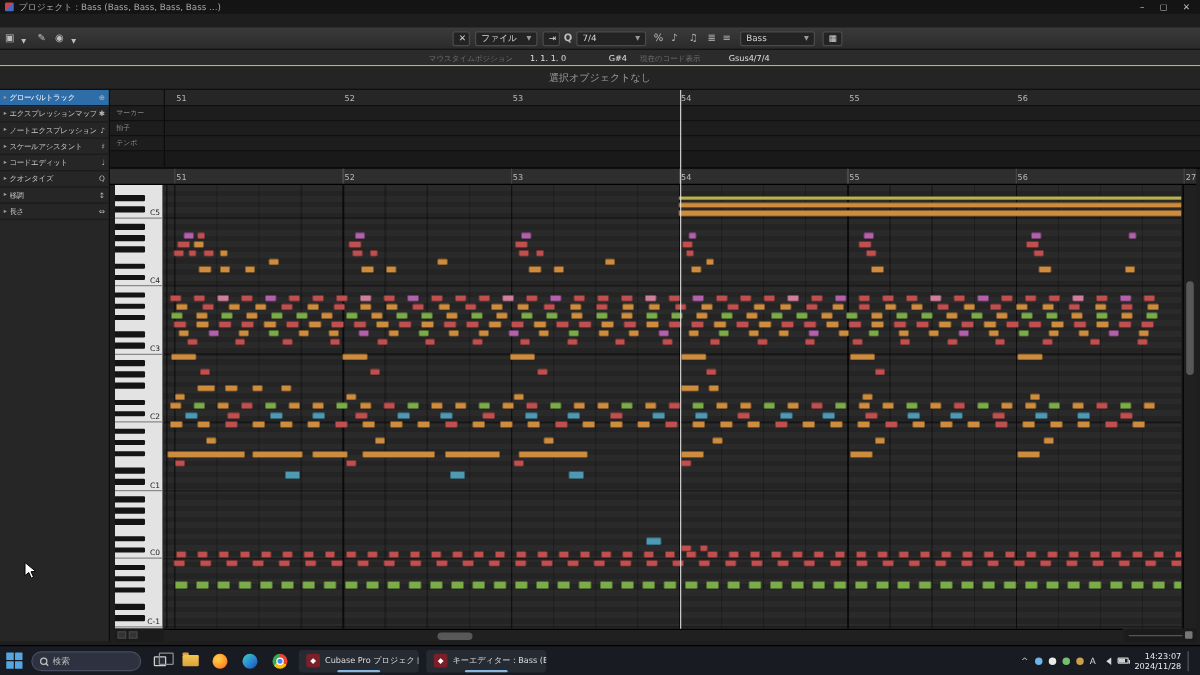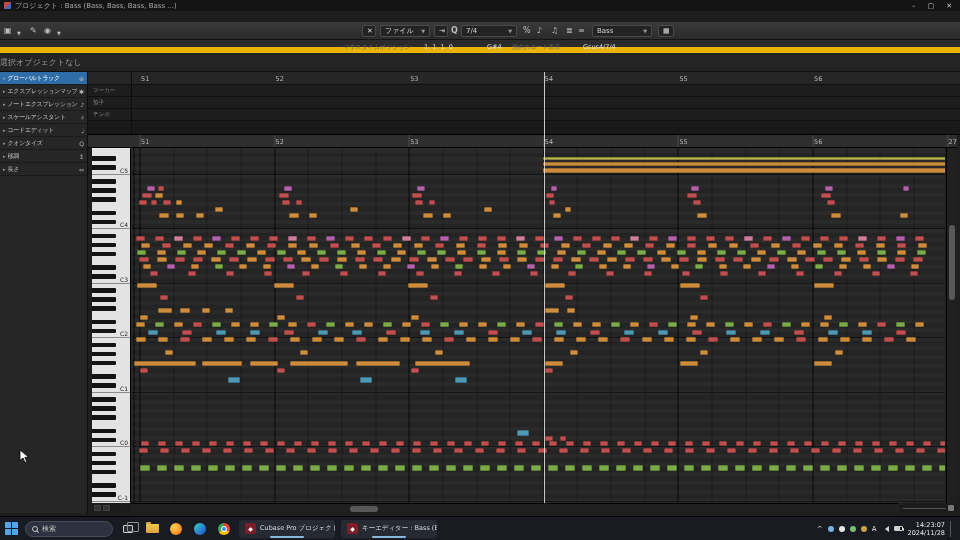--- a/index.html
+++ b/index.html
@@ -17,26 +17,26 @@
   .menubar{position:absolute;top:11px;left:0;right:0;height:11px;background:#1f1f1f;border-bottom:1px solid #111;display:flex;align-items:center;font-size:7.5px;color:#c8c8c8}
   .menu-item{padding:0 7px;white-space:nowrap}
 
   
   .toolbar{position:absolute;top:22px;left:0;right:0;height:18px;background:linear-gradient(#3a3a3a,#2b2b2b);border-bottom:1px solid #141414}
   .tico{position:absolute;top:4px;font-size:8px;color:#bdbdbd;line-height:10px}
   .tbtn{position:absolute;top:3px;height:12px;background:#232323;border:1px solid #4a4a4a;border-radius:2px;display:flex;align-items:center;justify-content:space-between;gap:3px;padding:0 4px;font-size:7px;color:#d5d5d5;white-space:nowrap}
   .caret{font-size:5px;color:#9a9a9a}
 
   
-  .statusrow{position:absolute;top:40px;left:0;right:0;height:13px;background:#2b2b2b;border-bottom:6px solid #eab308}
+  .statusrow{position:absolute;top:40px;left:0;right:0;height:13px;background:#2b2b2b;border-bottom:1px solid #eab308}
   .sr-label{position:absolute;top:3px;font-size:6px;color:#6f6f6f;white-space:nowrap}
   .sr-value{position:absolute;top:3px;font-size:6.5px;color:#e0e0e0;white-space:nowrap}
 
   
-  .infoline{position:absolute;top:53px;left:0;right:0;height:19px;background:#242424;border-bottom:1px solid #0f0f0f;text-align:left;line-height:19px;font-size:8px;color:#9a9a9a}
+  .infoline{position:absolute;top:53px;left:0;right:0;height:19px;background:#242424;border-bottom:1px solid #0f0f0f;text-align:center;line-height:19px;font-size:8px;color:#9a9a9a}
 
   
   .sidebar{position:absolute;left:0;top:72px;width:88px;height:441px;background:#262626;border-right:1px solid #0d0d0d}
   .sb-item{height:13px;display:flex;align-items:center;gap:2px;padding:0 3px;font-size:6px;color:#c8c8c8;border-bottom:1px solid #1b1b1b;white-space:nowrap;overflow:hidden}
   .sb-item.sel{background:#2f6da8;color:#fff}
   .sb-arrow{font-size:5px;color:#9a9a9a;flex:none}
   .sb-label{overflow:hidden;letter-spacing:-.3px}
   .sb-icon{margin-left:auto;font-size:6px;color:#b5b5b5;flex:none}
 
   

